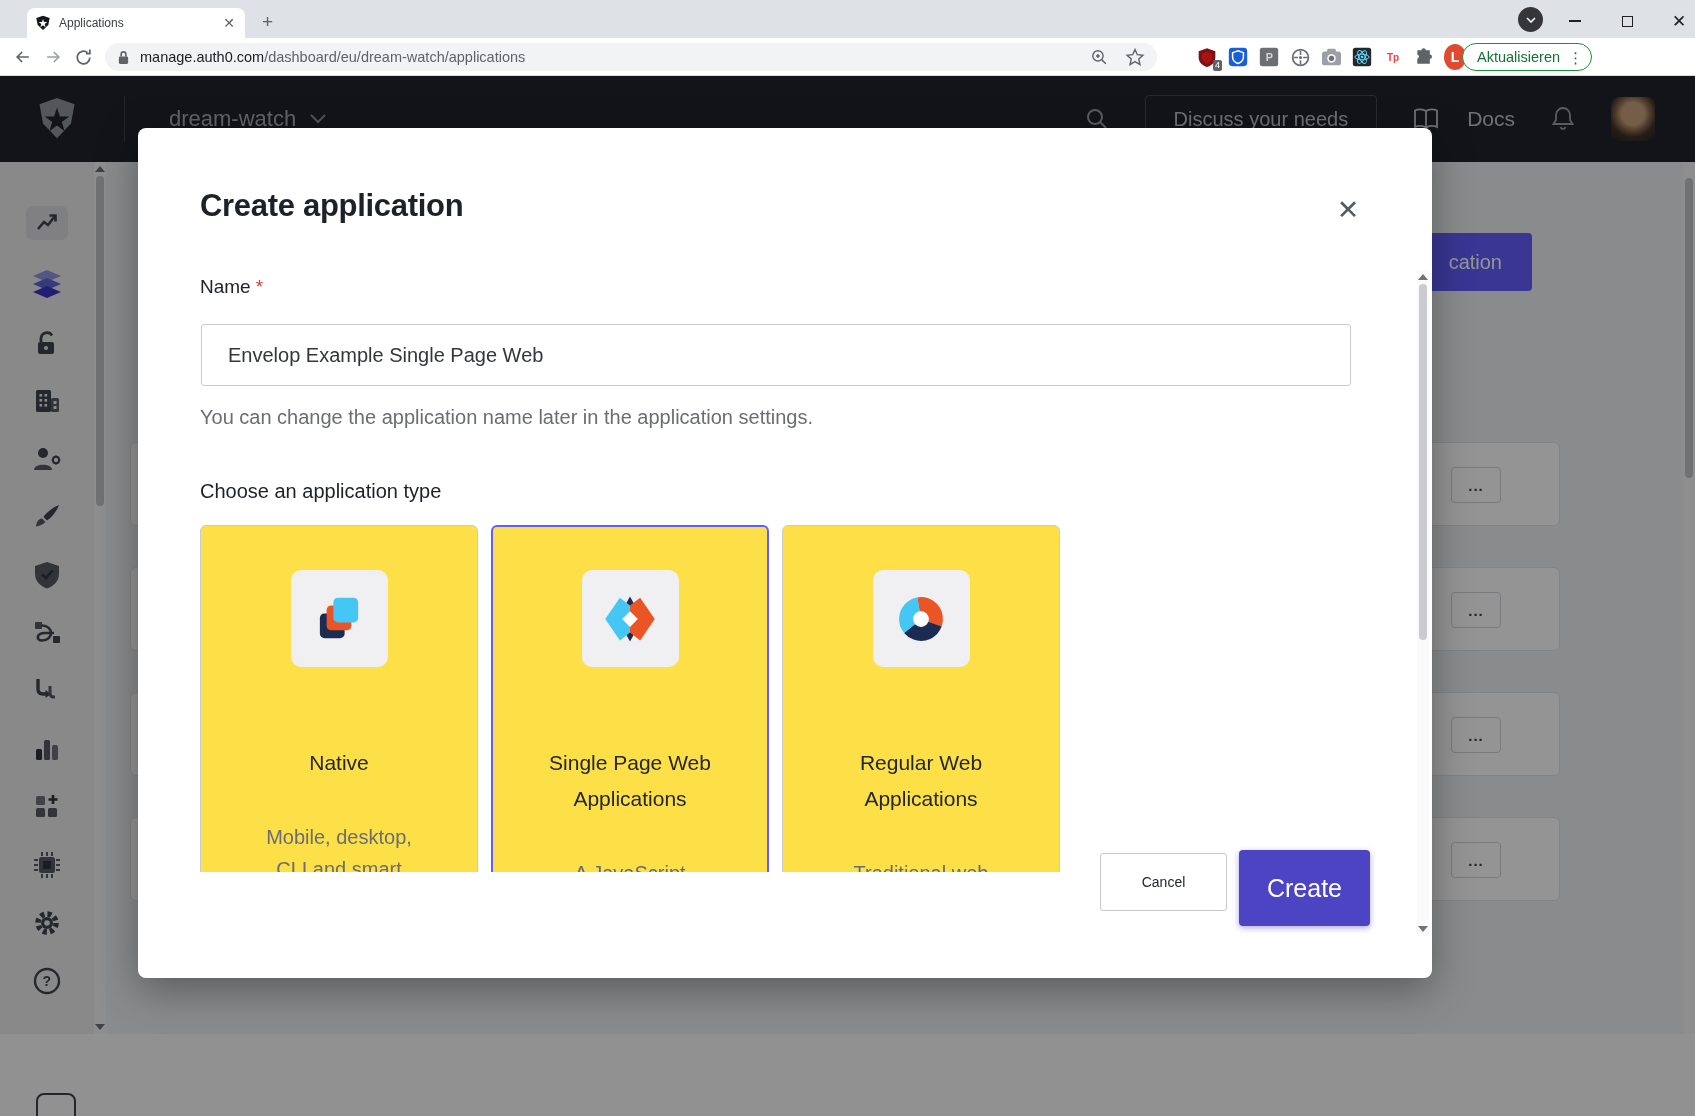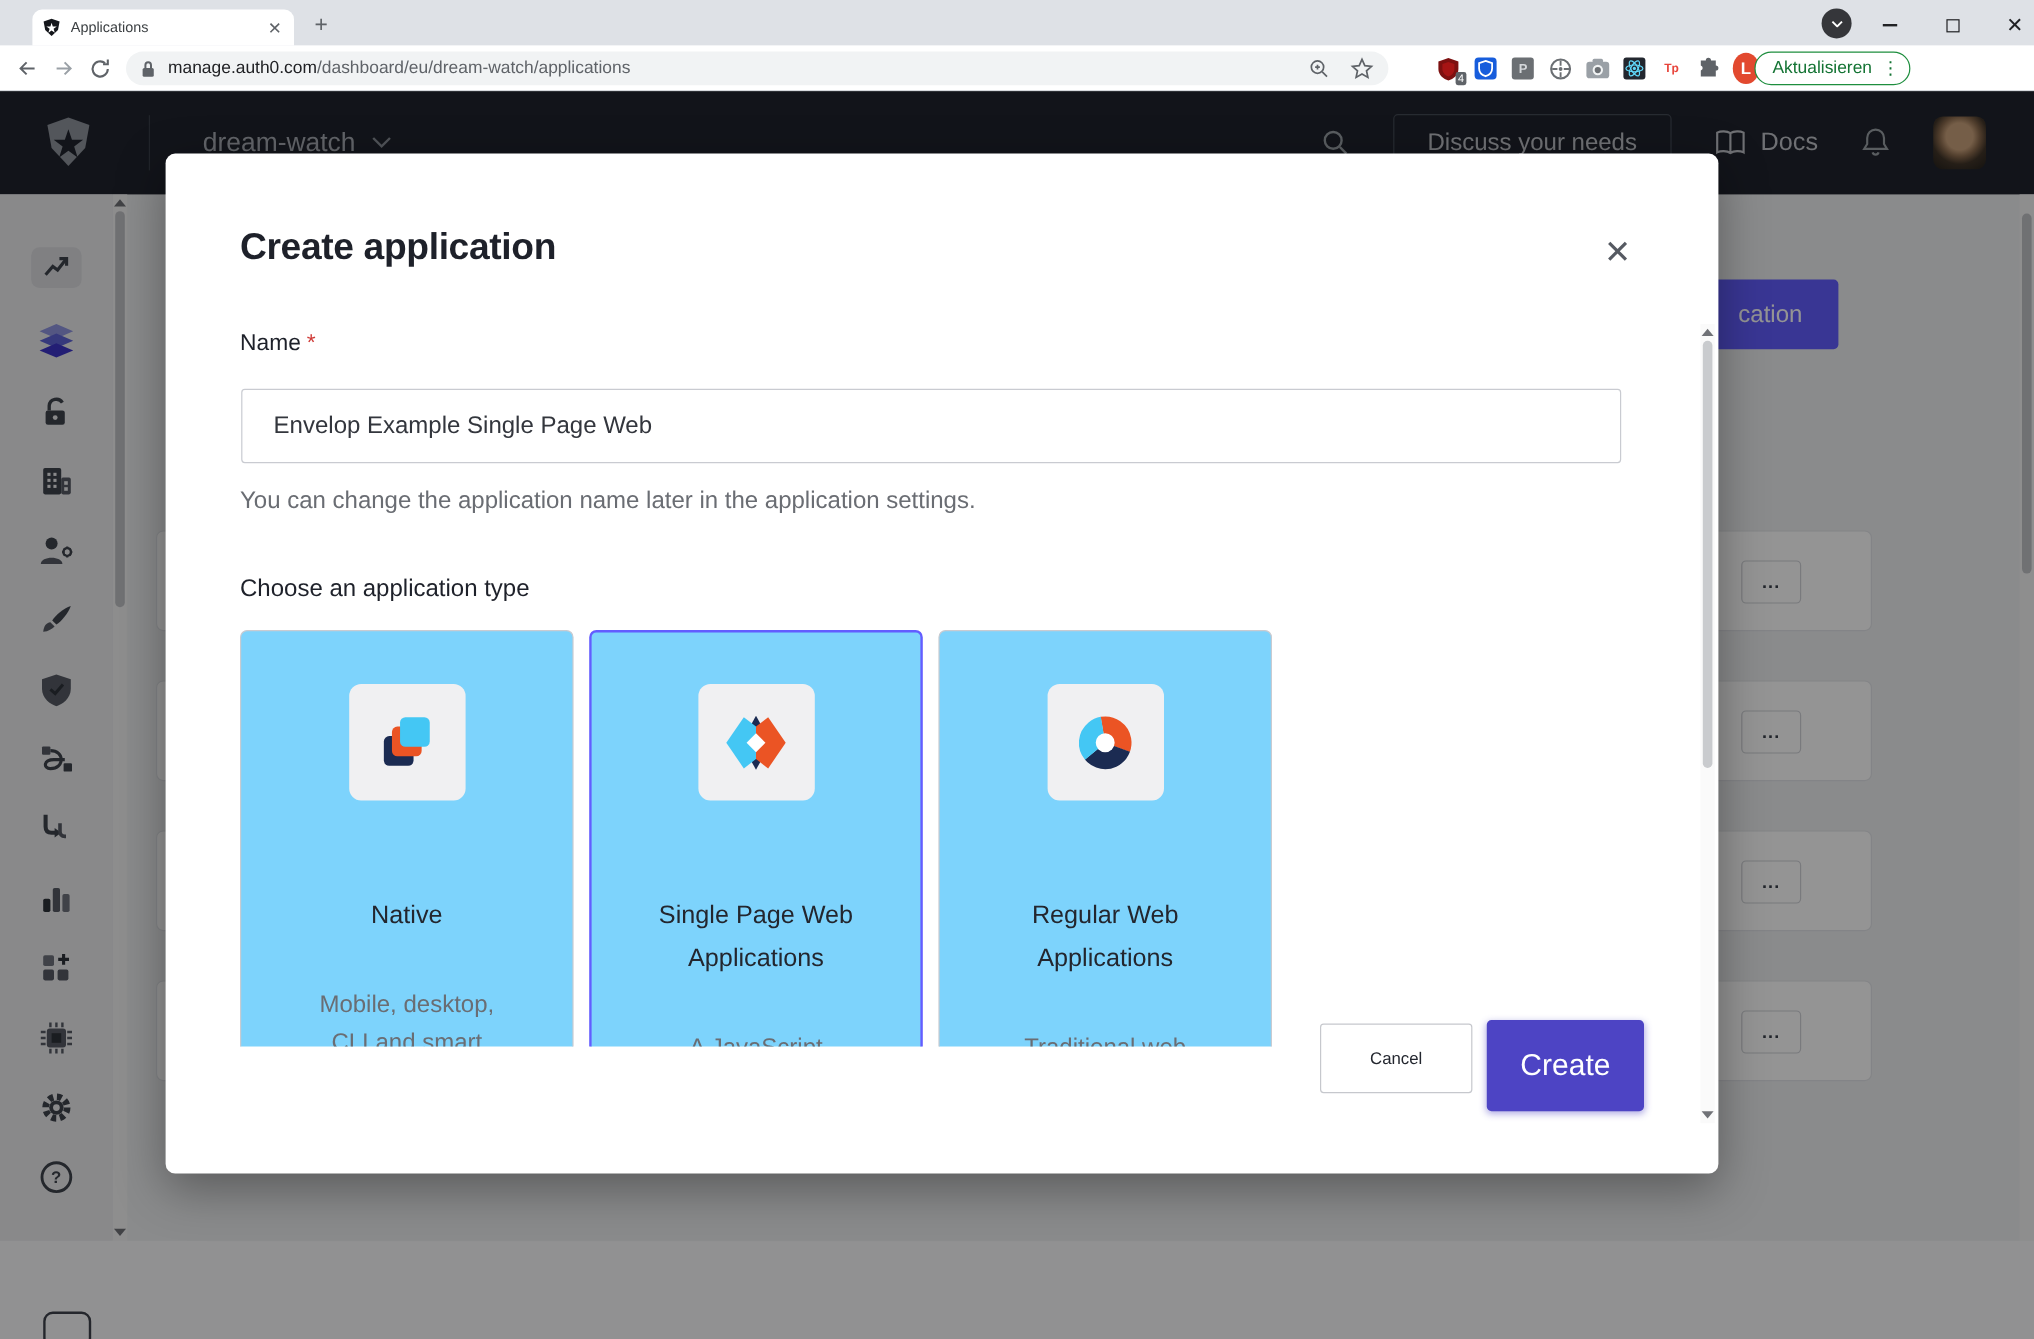--- a/index.html
+++ b/index.html
@@ -33,21 +33,21 @@
   #update-pill .lbl{color:#137333;font-size:14.5px;}
   #update-pill .kebab{color:#137333;font-size:15px;margin-left:8px;letter-spacing:0;line-height:9px;}
 
   
   #page{left:0;top:76px;width:1695px;height:1040px;background:#eef0f2;}
   #a0header{left:0;top:0;width:1695px;height:86px;background:#20242d;display:flex;align-items:center;}
   #a0header .divider{width:1px;height:46px;background:#3a3f49;margin-left:46px;}
   #tenant{margin-left:44px;color:#a9adb5;font-size:22px;display:flex;align-items:center;gap:14px;}
   #hdr-right{position:absolute;right:40px;top:0;height:86px;display:flex;align-items:center;gap:36px;}
   #discuss-btn{border:1px solid #444a55;border-radius:4px;color:#bfc2c8;font-size:20px;padding:12px 28px;background:transparent;}
-  #docs{display:flex;align-items:center;gap:12px;color:#bfc2c8;font-size:21px;}
+  #docs{display:flex;align-items:center;gap:28px;color:#bfc2c8;font-size:21px;}
   #hdr-avatar{width:44px;height:44px;border-radius:8px;background:
     radial-gradient(circle at 50% 38%, #caa27c 0 32%, #8a6a4d 48%, #413529 66%, #23201c 100%);}
   #sidebar{left:0;top:86px;width:94px;height:872px;background:#ececee;display:flex;flex-direction:column;align-items:center;padding-top:44px;gap:32px;}
   .sbicon{width:40px;height:26px;display:flex;align-items:center;justify-content:center;}
   .sbicon.bgd{background:#dcdde1;border-radius:7px;width:42px;height:34px;}
   #sb-scroll{left:94px;top:86px;width:12px;height:872px;background:#f4f4f5;}
   #sb-scroll .thumb{position:absolute;left:2px;top:14px;width:8px;height:330px;background:#c2c3c7;border-radius:4px;}
   .tri-up{width:0;height:0;border-left:5px solid transparent;border-right:5px solid transparent;border-bottom:6px solid #707277;position:absolute;left:1px;top:4px;}
   .tri-dn{width:0;height:0;border-left:5px solid transparent;border-right:5px solid transparent;border-top:6px solid #707277;position:absolute;left:1px;bottom:4px;}
   #bottomband{left:0;top:958px;width:1695px;height:82px;background:#fafafb;}
@@ -63,21 +63,21 @@
   #modal{left:138px;top:128px;width:1294px;height:850px;background:#fff;border-radius:8px;box-shadow:0 12px 40px rgba(0,0,0,.35);}
   #m-title{left:62px;top:60px;font-size:31px;font-weight:700;color:#1e212a;letter-spacing:-0.3px;}
   #m-close{left:1190px;top:62px;width:40px;height:40px;color:#565a62;font-size:27px;display:flex;align-items:center;justify-content:center;}
   #m-namerow{left:62px;top:148px;font-size:19px;color:#1e212a;font-weight:500;}
   #m-namerow .req{color:#d03c38;margin-left:5px;}
   #m-input{left:63px;top:196px;width:1150px;height:62px;border:1px solid #c9cbd1;border-radius:3px;font-size:20px;color:#33363d;padding:0 26px;outline:none;}
   #m-help{left:62px;top:278px;font-size:20px;color:#6a6d73;}
   #m-choose{left:62px;top:352px;font-size:20px;color:#1e212a;}
   #cards-vp{left:62px;top:397px;width:1152px;height:347px;overflow:hidden;}
   #cards{display:flex;gap:13px;}
-  .card{width:278px;height:420px;background:#7dd3fc;border:1px solid #c9cbd1;border-radius:6px;flex:none;display:flex;flex-direction:column;align-items:center;}
+  .card{width:278px;height:420px;background:#fde047;border:1px solid #c9cbd1;border-radius:6px;flex:none;display:flex;flex-direction:column;align-items:center;}
   .card.selected{border:2px solid #635dff;}
   .iconbox{width:97px;height:97px;border-radius:10px;background:#f0f0f2;margin-top:44px;display:flex;align-items:center;justify-content:center;}
   .card.selected .iconbox{margin-top:43px;}
   .ctitle{margin-top:78px;font-size:21px;line-height:36px;color:#23262e;text-align:center;padding:0 20px;}
   .cdesc{margin-top:40px;font-size:20px;line-height:32px;color:#6a6d73;text-align:center;padding:0 16px;}
   #m-scroll{left:1279px;top:142px;width:12px;height:666px;background:#fafafa;}
   #m-scroll .thumb{position:absolute;left:2px;top:14px;width:8px;height:356px;background:#c9cbce;border-radius:4px;}
   #m-cancel{left:962px;top:725px;width:127px;height:58px;background:#fff;border:1px solid #c6c8cd;border-radius:3px;font-size:14px;color:#23262e;display:flex;align-items:center;justify-content:center;}
   #m-create{left:1101px;top:722px;width:131px;height:76px;background:#4d44c4;border-radius:4px;font-size:25px;color:#fff;display:flex;align-items:center;justify-content:center;box-shadow:0 2px 6px rgba(77,68,196,.45);}
 </style>

